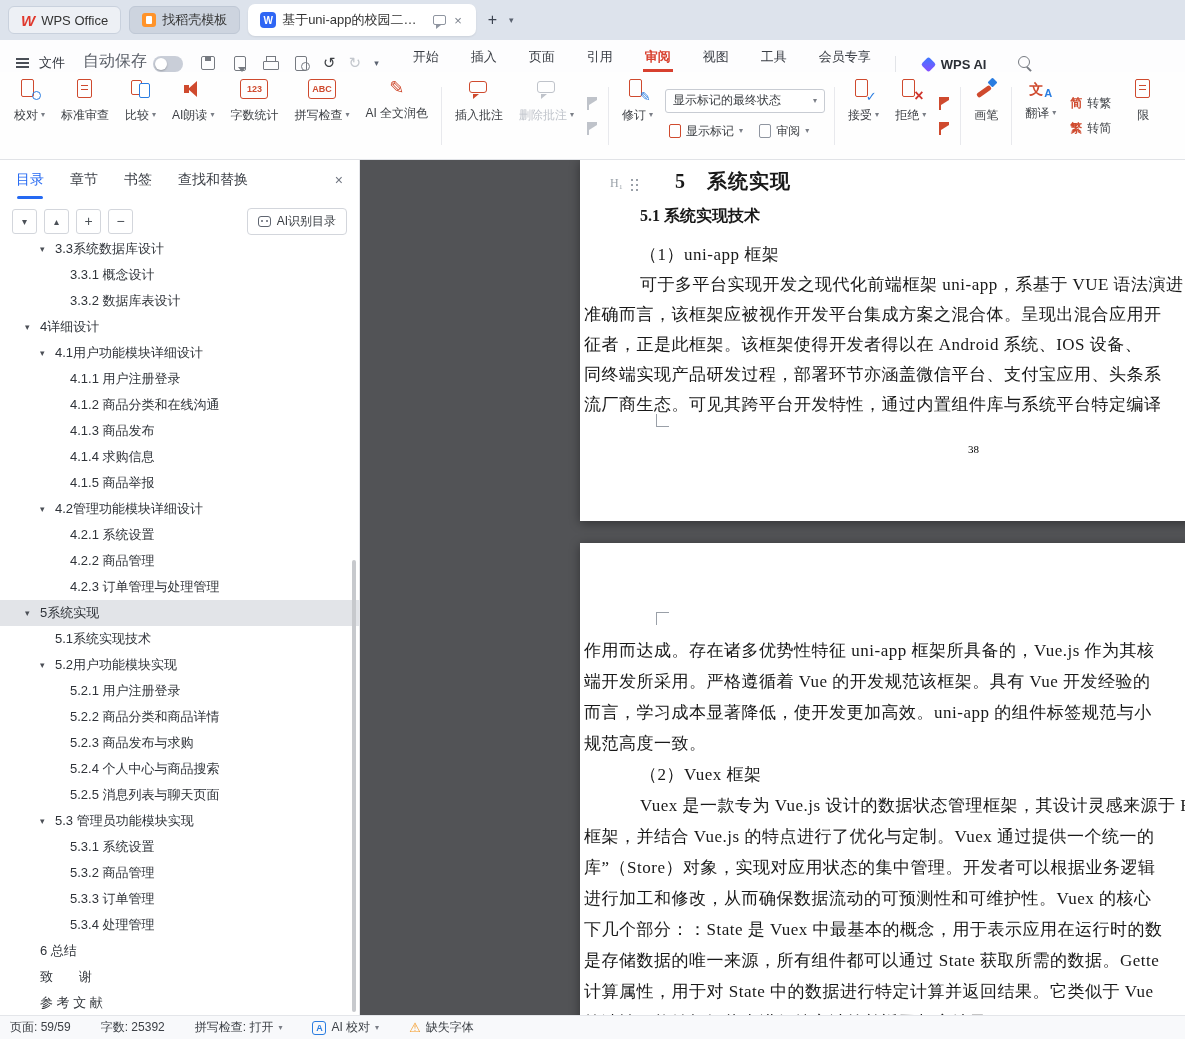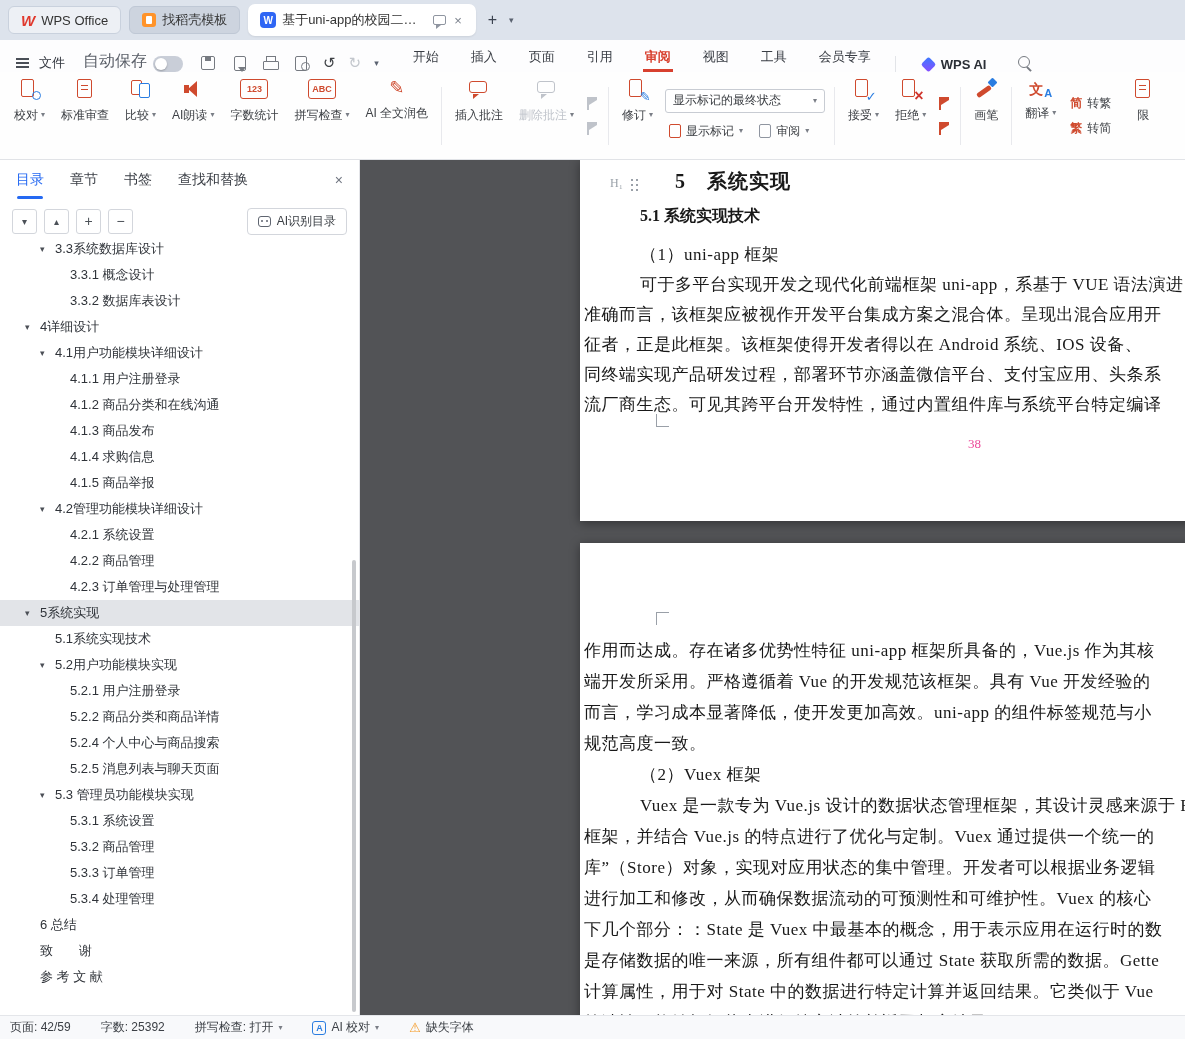--- a/index.html
+++ b/index.html
@@ -138,21 +138,21 @@
   .docfont{font-family:"Liberation Serif","DejaVu Serif",serif;color:#191919}
   .h1mark{position:absolute;left:30px;top:16px;display:flex;align-items:center;gap:8px;color:#99a0a8;font-size:12px}
   .dots{width:2px;height:2px;background:#9aa0a8;box-shadow:5px 0 #9aa0a8,0 5px #9aa0a8,5px 5px #9aa0a8,0 10px #9aa0a8,5px 10px #9aa0a8;margin-top:-8px}
   .dheading{position:absolute;left:95px;top:8px;font-size:20px;font-weight:bold;letter-spacing:1px}
   .dsub{position:absolute;left:60px;top:46px;font-size:16px;font-weight:bold}
   .dlines1{position:absolute;left:4px;top:80px;width:880px}
   .dlines2{position:absolute;left:4px;top:92px;width:880px}
   .docline{height:30px;line-height:30px;font-size:17px;letter-spacing:.5px;white-space:nowrap}
   .dlines2 .docline{height:31px;line-height:31px}
   .docline.indent{padding-left:56px}
-  .pagenum{position:absolute;left:388px;top:276px;font-size:13px;color:#ec4899}
+  .pagenum{position:absolute;left:388px;top:283px;font-size:11px;color:#000000}
   .cornerBL{position:absolute;left:76px;top:254px;width:13px;height:13px;border-left:1px solid #9aa0a8;border-bottom:1px solid #9aa0a8}
   .cornerTL{position:absolute;left:76px;top:69px;width:13px;height:13px;border-left:1px solid #9aa0a8;border-top:1px solid #9aa0a8}
 
   
   .statusbar{position:absolute;left:0;right:0;bottom:0;height:24px;background:#f8f9fb;border-top:1px solid #e4e6ea;
     display:flex;align-items:center;gap:30px;padding:0 10px;font-size:12px;color:#3c4046}
   .sitem{display:flex;align-items:center;gap:5px;flex:none}
   .warn{color:#f59a23;font-size:13px}
   .aiproof-ic{width:14px;height:14px;border:1.4px solid #2a7de1;border-radius:3px;color:#2a7de1;font-size:9px;
     font-weight:bold;display:flex;align-items:center;justify-content:center}
@@ -448,20 +448,24 @@
           <span class="toc-caret">▾</span>
           <span>5.2用户功能模块实现</span>
         </div>
         <div class="toc-item lvl3">
           <span class="toc-caret hide">▾</span>
           <span>5.2.1 用户注册登录</span>
         </div>
         <div class="toc-item lvl3">
           <span class="toc-caret hide">▾</span>
           <span>5.2.2 商品分类和商品详情</span>
+        </div>
+        <div class="toc-item lvl3">
+          <span class="toc-caret hide">▾</span>
+          <span>5.2.3 商品发布与求购</span>
         </div>
         <div class="toc-item lvl3">
           <span class="toc-caret hide">▾</span>
           <span>5.2.4 个人中心与商品搜索</span>
         </div>
         <div class="toc-item lvl3">
           <span class="toc-caret hide">▾</span>
           <span>5.2.5 消息列表与聊天页面</span>
         </div>
         <div class="toc-item lvl2">
@@ -537,21 +541,21 @@
           <div class="docline">是存储数据的唯一来源，所有组件都可以通过 State 获取所需的数据。Gette</div>
           <div class="docline">计算属性，用于对 State 中的数据进行特定计算并返回结果。它类似于 Vue</div>
           <div class="docline">简洁性，能够根据状态进行特定计算并返回相应结果</div>
         </div>
     </div>
 
   </div>
 </div>
 
 <div class="statusbar">
-  <span class="sitem">页面: 42/59</span>
+  <span class="sitem">页面: 59/59</span>
   <span class="sitem">字数: 25392</span>
   <span class="sitem">
     <span>拼写检查: 打开</span>
     <span class="dd">▾</span>
   </span>
   <span class="sitem">
     <span class="aiproof-ic">A</span>
     <span>AI 校对</span>
     <span class="dd">▾</span>
   </span>

